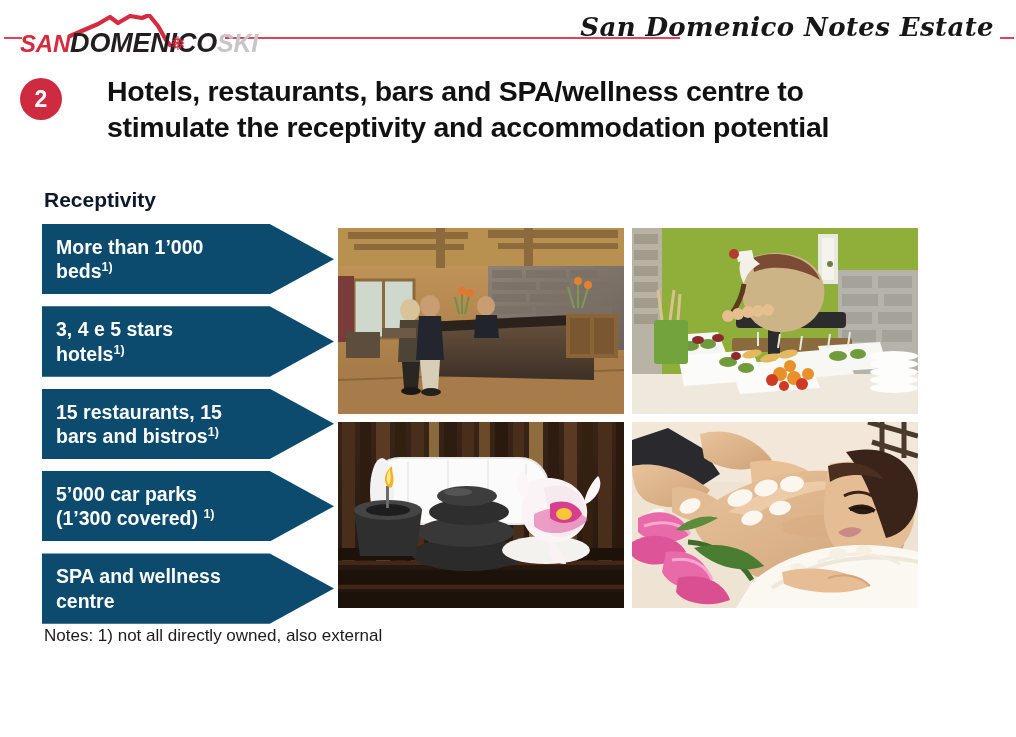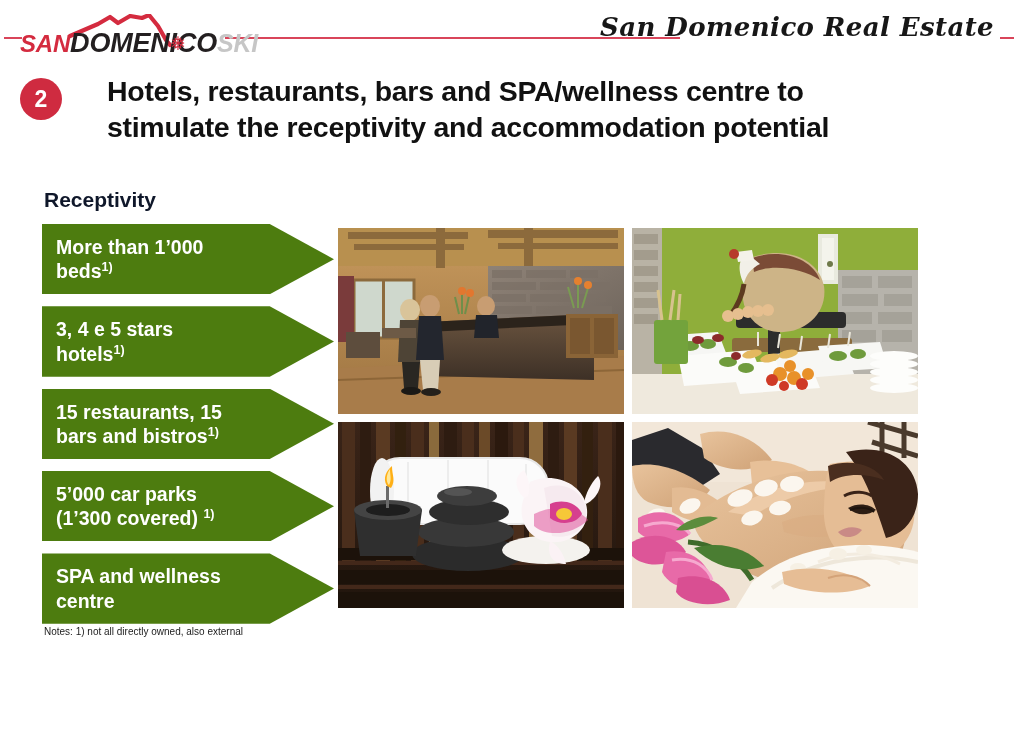--- a/index.html
+++ b/index.html
@@ -47,29 +47,29 @@
     line-height:1.26;letter-spacing:-.3px;
   }
 
   
   .recept-head{
     position:absolute;left:44px;top:188px;font-size:21px;font-weight:bold;color:#0f172a;
   }
   .banners{position:absolute;left:42px;top:224px;width:292px;}
   .banner{
     position:relative;width:292px;margin-bottom:12px;
-    background:#4d7c0f;color:#fff;font-weight:bold;font-size:19.5px;line-height:1.24;
+    background:#0c4a6e;color:#fff;font-weight:bold;font-size:19.5px;line-height:1.24;
     padding:11px 0 11px 14px;box-sizing:border-box;
     clip-path:polygon(0 0, 78% 0, 100% 50%, 78% 100%, 0 100%);
   }
   .banner span{display:block;width:235px;}
   .banner sup{font-size:12.5px;}
 
   .notes{
-    position:absolute;left:44px;top:626px;font-size:10px;color:#1c1c1c;
+    position:absolute;left:44px;top:626px;font-size:17px;color:#1c1c1c;
   }
 
   
   .photos{position:absolute;left:338px;top:228px;width:580px;height:386px;
     display:grid;grid-template-columns:286px 286px;grid-template-rows:186px 186px;gap:8px;}
   .photo{position:relative;overflow:hidden;background:#ddd;}
   .photo svg{display:block;width:100%;height:100%;}
 
   
   .footer{
@@ -94,21 +94,21 @@
     <div class="logo">
       <svg width="205" height="40" viewBox="0 0 205 40">
         <polyline points="52,22 80,10 92,3 100,9 112,2 124,4 131,1 140,12 148,26 152,31" fill="none" stroke="#d42b3f" stroke-width="4.2" stroke-linejoin="round" stroke-linecap="round"></polyline>
       </svg>
       <div class="logo-text">
         <span class="lg-san">SAN</span><span class="lg-dom">DOMENICO</span><span class="lg-ski">SKI</span>
       </div>
       <div class="snowflake">❅</div>
     </div>
 
-    <div class="brand-script">San Domenico Real Estate</div>
+    <div class="brand-script">San Domenico Notes Estate</div>
   </div>
 
   <div class="title-wrap">
     <div class="badge">2</div>
     <div class="title-text">
       <div>Hotels, restaurants, bars and SPA/wellness centre to</div>
       <div>stimulate the receptivity and accommodation potential</div>
     </div>
   </div>
 

